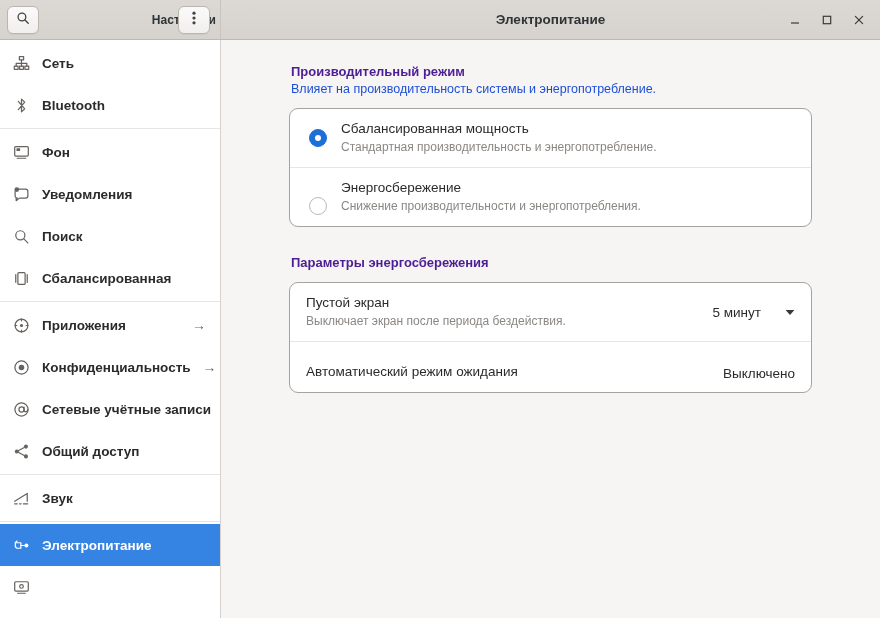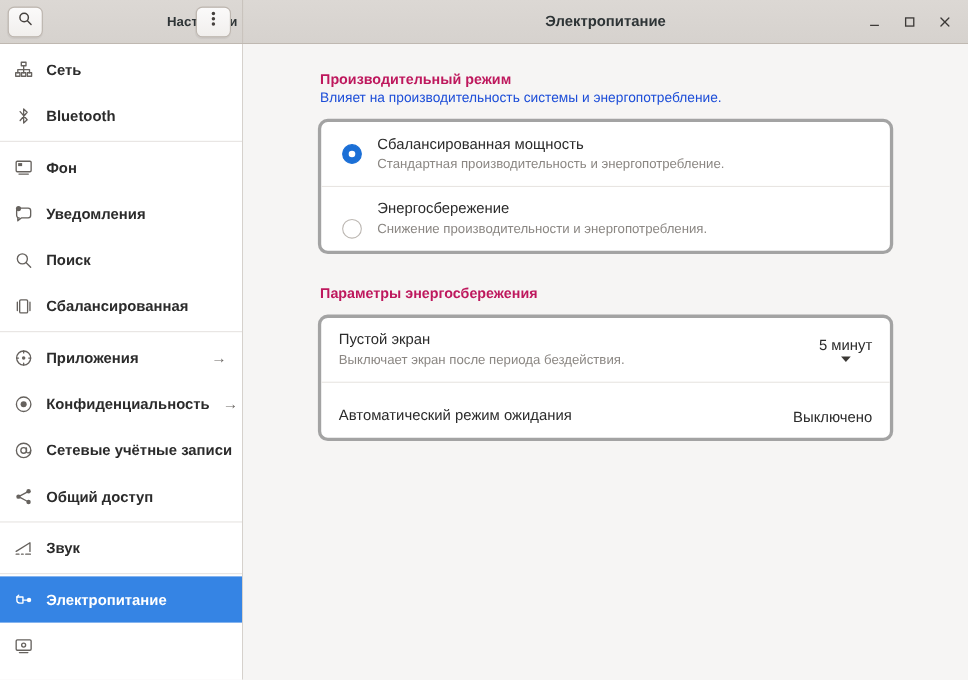--- a/index.html
+++ b/index.html
@@ -102,32 +102,32 @@
 
   
   .content {
     flex: 1; background: #f6f5f4;
     overflow: hidden;
     padding: 24px 0 0 0;
   }
   .content-inner { width: 523px; margin: 0 auto; }
 
   .sec-title {
-    font-size: 13px; font-weight: bold; color: #be185d;
+    font-size: 13px; font-weight: bold; color: #4c1d95;
     margin: 0 0 3px 2px;
   }
   .sec-sub {
     font-size: 12.5px; color: #1d4ed8;
     margin: 0 0 12px 2px;
   }
   .sec-gap { height: 28px; }
 
   .card {
     background: #ffffff;
-    border: 3px solid #a3a3a3;
+    border: 1px solid #a3a3a3;
     border-radius: 9px;
     overflow: hidden;
   }
   .row {
     display: flex; align-items: center;
     padding: 11px 16px;
     gap: 14px;
     min-height: 51px;
   }
   .row + .row { border-top: 1px solid #e8e5e2; align-items: flex-end; }
@@ -145,23 +145,22 @@
   }
   .radio.checked {
     background: #1b6fd6; border-color: #1b6fd6;
   }
   .radio.checked::after {
     content: ""; width: 6px; height: 6px; border-radius: 50%; background: #fff;
   }
 
   .row-value {
     font-size: 13.5px; color: #2b2b2b;
-    display: flex; align-items: center; gap: 2px;
+    display: flex; align-items: center; gap: 24px;
     white-space: nowrap;
-    flex-direction: column;
   }
   .chevron { display: flex; align-items: center; color: #3b3835; }
 </style>
 </head>
 <body>
 
 <div class="window">
 
   <div class="headerbar">
     <div class="hb-left">

